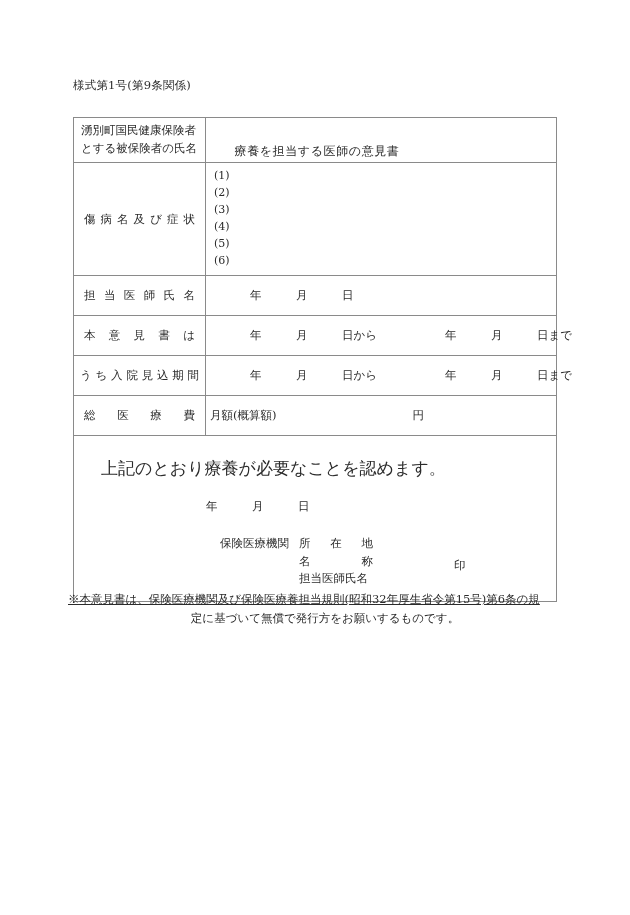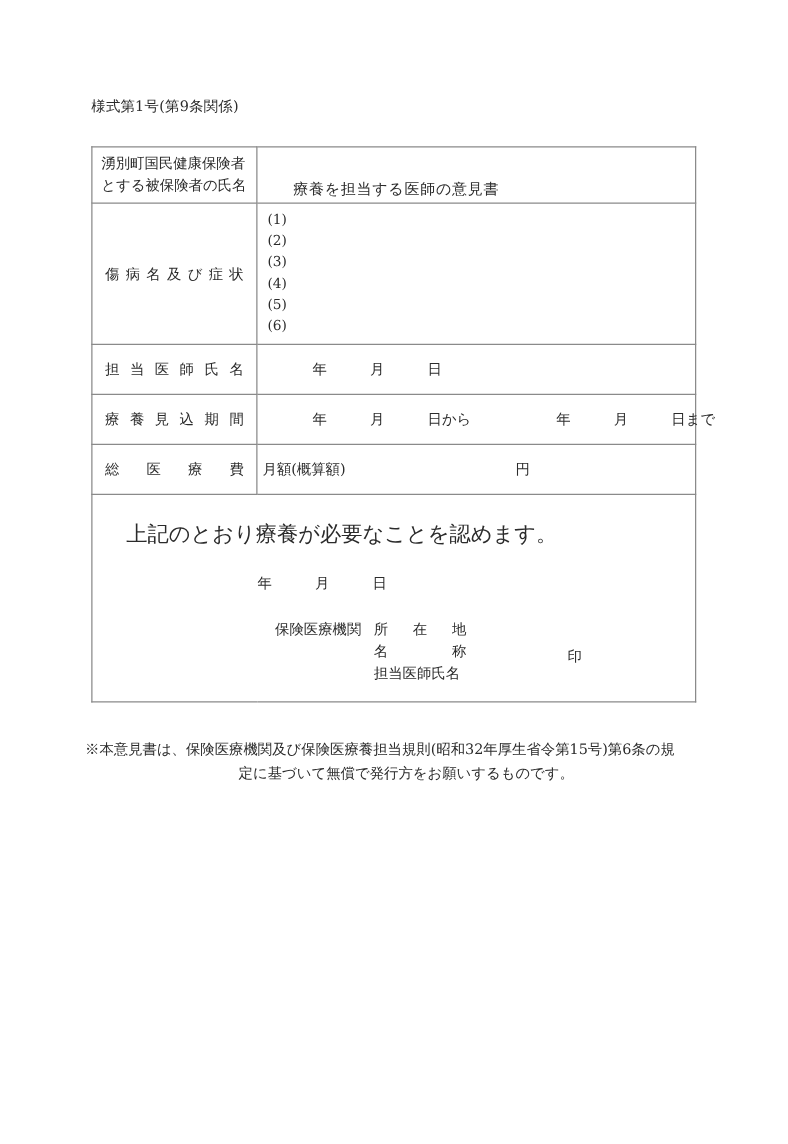--- a/index.html
+++ b/index.html
@@ -170,21 +170,21 @@
   }
   
   .footnote {
     position: absolute;
     left: 68px;
     top: 590px;
     width: 500px;
     font-size: 11.5px;
     line-height: 1.62;
   }
-  .fn-l1 { display: block; white-space: nowrap; }
+  .fn-l1 { display: block; white-space: nowrap; text-decoration: underline; }
   .fn-l2 { display: block; padding-left: 14px; white-space: nowrap; text-align: center; }
   .issuer {
     position: absolute;
     left: 0;
     top: 631px;
     width: 567px;
     text-align: right;
     font-size: 11.5px;
   }
 </style>
@@ -238,29 +238,39 @@
         </td>
         <td>
           <span class="daterow">
             <span class="d-y">年</span><span class="d-m">月</span><span class="dseg">日</span>
           </span>
         </td>
       </tr>
 
       <tr>
         <td style="height:39px;">
-          <span class="lbl-spread">療養見込期間</span>
+          <span class="lbl-spread">本意見書は</span>
         </td>
         <td>
           <span class="daterow">
             <span class="d-y">年</span><span class="d-m">月</span><span class="dseg">日から</span><span class="gap-mid"></span><span class="d-y">年</span><span class="d-m">月</span><span class="dseg">日まで</span>
           </span>
         </td>
       </tr>
 
+      <tr>
+        <td style="height:39px;">
+          <span class="lbl-spread-tight">うち入院見込期間</span>
+        </td>
+        <td>
+          <span class="daterow">
+            <span class="d-y">年</span><span class="d-m">月</span><span class="dseg">日から</span><span class="gap-mid"></span><span class="d-y">年</span><span class="d-m">月</span><span class="dseg">日まで</span>
+          </span>
+        </td>
+      </tr>
 
       <tr>
         <td style="height:39px;">
           <span class="lbl-spread">総医療費</span>
         </td>
         <td>
           <span class="fee-line">
             <span>月額(概算額)</span><span class="yen">円</span>
           </span>
         </td>

